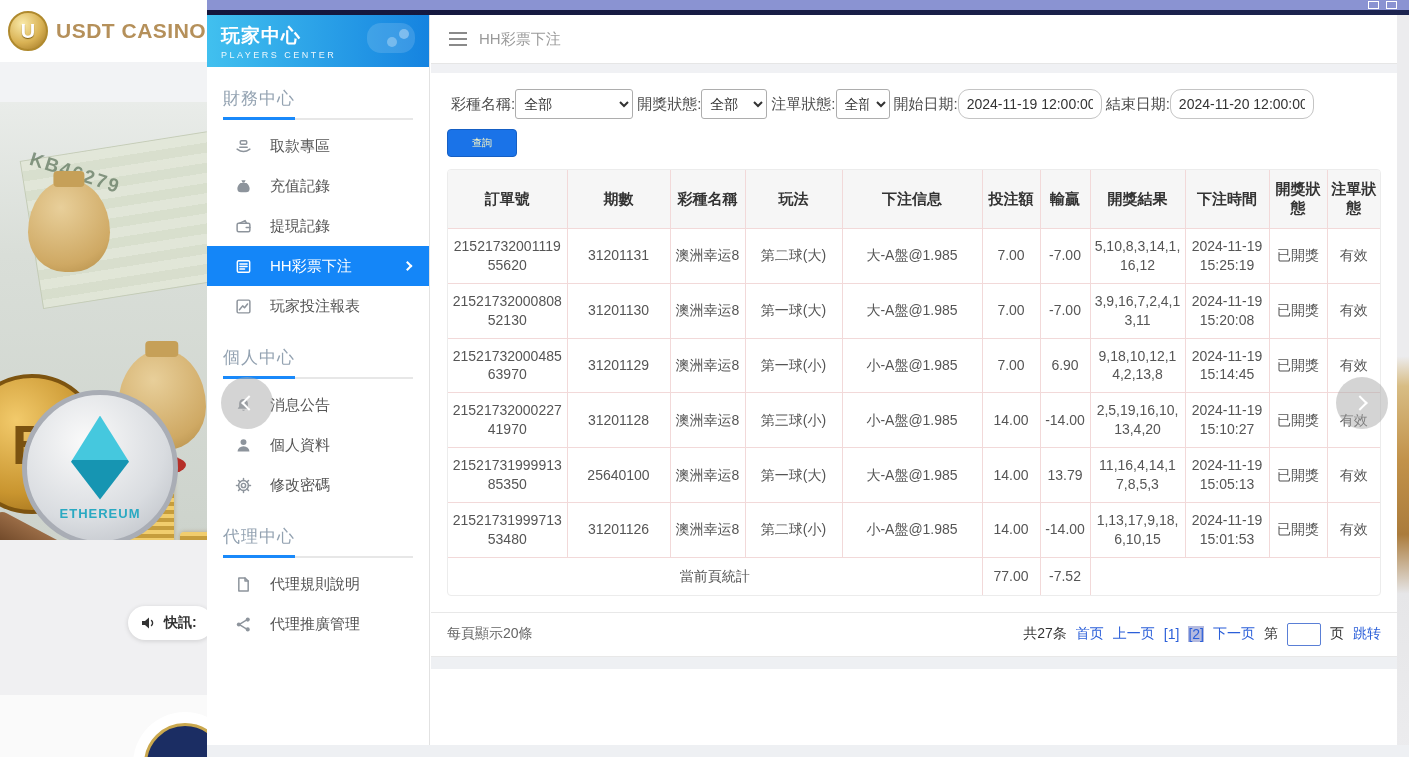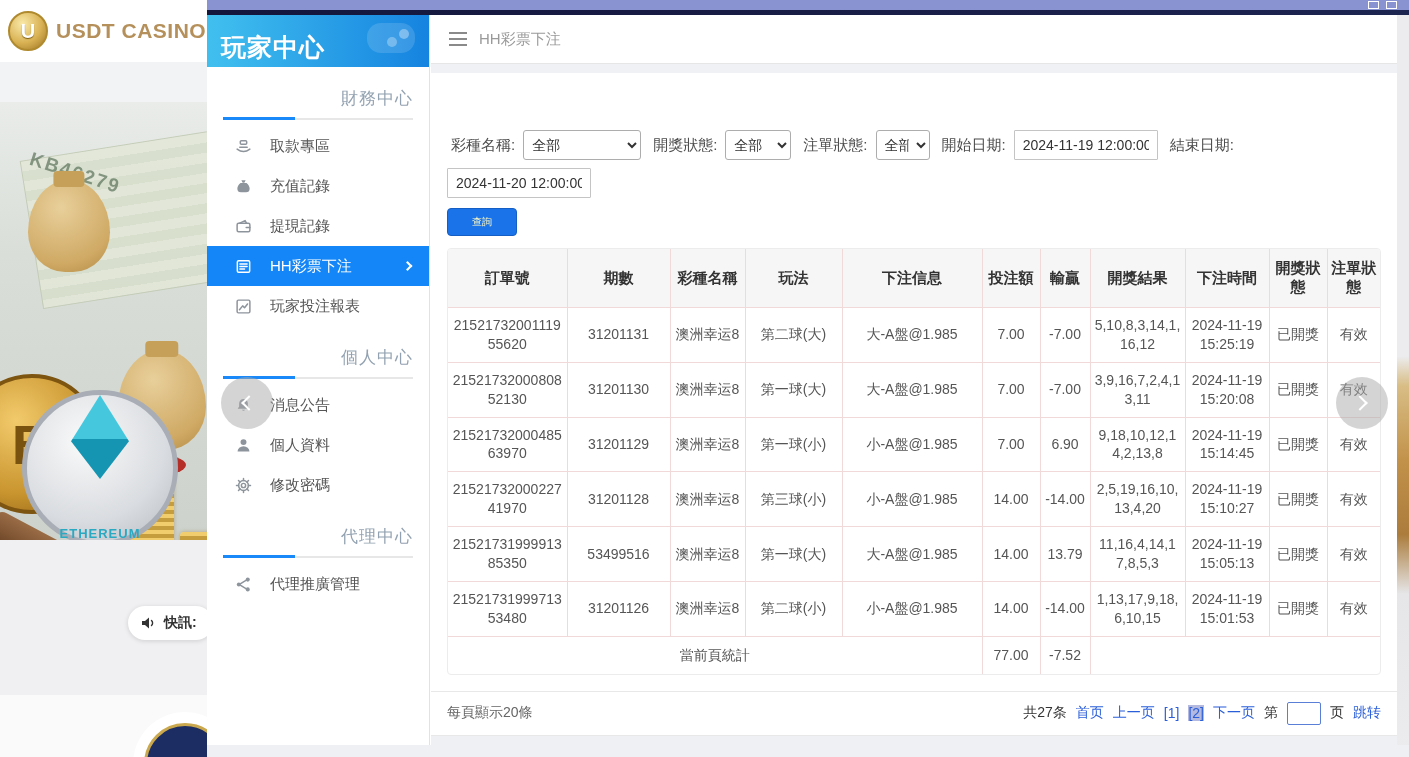--- a/index.html
+++ b/index.html
@@ -41,45 +41,45 @@
   .stack1 { left:112px; top:372px; width:62px; height:150px; }
   .stack2 { left:180px; top:430px; width:40px; height:95px; }
   .bow { position:absolute; left:120px; top:352px; width:66px; height:22px; background:#b52f28; border-radius:50%; }
   .gavel { position:absolute; left:-18px; top:430px; width:110px; height:40px; transform:rotate(28deg);
       background:linear-gradient(180deg,#9a6c46,#5f3a1d); border-radius:10px; }
   .btc { position:absolute; left:-38px; top:272px; width:140px; height:140px; border-radius:50%;
       background:radial-gradient(circle at 38% 32%,#f2ca6b,#c9952f 60%,#8a5c12); border:4px solid #7d5410;
       display:flex; align-items:center; justify-content:center; font-weight:bold; font-size:56px; color:#7a5210; }
   .eth { position:absolute; left:22px; top:288px; width:156px; height:156px; border-radius:50%;
       background:radial-gradient(circle at 40% 32%,#fafafa,#d9dce0 60%,#b6bac1); border:5px solid #a9adb5;
-      display:flex; flex-direction:column; align-items:center; justify-content:space-between; gap:6px; }
+      display:flex; flex-direction:column; align-items:center; justify-content:center; gap:6px; }
   .eth-diamond { width:58px; height:84px; background:linear-gradient(180deg,#45c8de 0 52%,#1695b2 52% 100%);
       clip-path:polygon(50% 0,100% 55%,50% 100%,0 55%); }
   .eth-label { font-size:13px; font-weight:bold; color:#2aa9c2; letter-spacing:1px; }
   .bd-gap2 { position:absolute; left:0; top:540px; width:207px; height:155px; background:#f0f0f2; }
   .ticker { position:absolute; left:128px; top:606px; height:34px; padding:0 16px 0 12px; border-radius:17px;
       background:#fff; box-shadow:0 1px 5px rgba(0,0,0,.14); display:flex; align-items:center; gap:8px;
       font-weight:bold; font-size:14px; color:#333; white-space:nowrap; z-index:2; }
   .bd-bottom { position:absolute; left:0; top:695px; width:207px; height:62px; background:#fafafa; }
   .bottom-logo { position:absolute; left:133px; top:712px; width:104px; height:104px; border-radius:50%;
       background:#fff; display:flex; align-items:center; justify-content:center; }
   .bottom-logo-inner { width:82px; height:82px; border-radius:50%; background:#1b2d63; border:3px solid #caa84e; }
 
   
   .sidebar { position:absolute; left:207px; top:15px; width:223px; bottom:0; background:#fff;
       border-right:1px solid #e2e2e2; z-index:4; overflow:hidden; }
   .sb-head { height:52px; background:linear-gradient(90deg,#41c0ef,#1583e0); color:#fff;
       padding:8px 14px; position:relative; overflow:hidden; }
-  .sb-title { font-size:25px; font-weight:bold; letter-spacing:1px;margin-top:8px; }
+  .sb-title { font-size:19px; font-weight:bold; letter-spacing:1px; }
   .sb-sub { font-size:9px; letter-spacing:2.5px; opacity:.9; margin-top:1px; }
   .sb-gamepad { position:absolute; right:14px; top:8px; width:48px; height:30px; border-radius:14px;
       background:rgba(255,255,255,.14); }
   .sb-gamepad::after { content:""; position:absolute; right:6px; top:6px; width:10px; height:10px; border-radius:50%;
       background:rgba(255,255,255,.35); box-shadow:-12px 8px 0 rgba(255,255,255,.3); }
-  .sb-section { margin:20px 16px 6px;text-align:right; }
+  .sb-section { margin:20px 16px 6px; }
   .sb-sec-title { font-size:17px; color:#93a2b1; letter-spacing:1px; padding-bottom:8px; }
   .sb-sec-line { height:2px; background:#e7e7e7; position:relative; }
   .sb-sec-line span { position:absolute; left:0; top:-1px; height:3px; width:72px; background:#1989fa; display:block; }
   .sb-item { height:40px; display:flex; align-items:center; gap:18px; padding-left:28px; cursor:pointer;
       font-size:15px; color:#555; position:relative; }
   .sb-item svg { width:17px; height:17px; flex:0 0 auto; }
   .sb-item.active { background:#1486f8; color:#fff; }
   .sb-item.active .chev { position:absolute; right:18px; top:50%; width:7px; height:7px;
       border-top:2px solid #fff; border-right:2px solid #fff; transform:translateY(-50%) rotate(45deg); }
   .ico-stroke { fill:none; stroke:#8d949c; stroke-width:1.4; stroke-linecap:round; stroke-linejoin:round; }
@@ -88,26 +88,26 @@
 
   
   .main { position:absolute; left:431px; top:15px; right:12px; bottom:0; display:flex; flex-direction:column; background:#fff; z-index:3; }
   .m-topbar { height:49px; background:#fff; border-bottom:1px solid #e6e6e6; display:flex; align-items:center;
       gap:12px; padding-left:18px; flex:0 0 auto; }
   .burger { width:18px; height:2px; background:#8a8a8a; box-shadow:0 6px 0 #8a8a8a,0 12px 0 #8a8a8a; margin-bottom:12px; cursor:pointer; }
   .m-title { font-size:15px; color:#9a9a9a; }
   .m-gapline { height:9px; background:#f0f1f4; flex:0 0 auto; }
   .m-body { background:#fff; flex:1 1 auto; display:flex; flex-direction:column; overflow:hidden; }
 
-  .filters { padding:24px 16px 0; display:flex; align-items:center; flex-wrap:wrap; gap:8px; font-size:15px; color:#4d4d4d;margin-top:33px; }
+  .filters { padding:16px 16px 0; display:flex; align-items:center; flex-wrap:wrap; font-size:15px; color:#4d4d4d; }
   .filters label { margin-left:4px; }
   .filters select { height:30px; border:1px solid #adadad; border-radius:3px; background:#fff; font-size:14px;
       color:#333; padding:0 4px; font-family:inherit; }
   .sel-lottery { width:118px; } .sel-draw { width:66px; } .sel-bet { width:54px; }
-  .filters input[type=text] { height:30px; border:1px solid #c4c4c4; border-radius:1px; font-size:14px;
+  .filters input[type=text] { height:30px; border:1px solid #c4c4c4; border-radius:11px; font-size:14px;
       color:#333; padding:0 8px; width:144px; font-family:inherit; }
   .btn-search { display:inline-block; margin:10px 16px 0; background:#1a73e8; color:#fef9c3; border:1px solid #155fc4;
       border-radius:4px; font-size:10px; padding:6px 24px; cursor:pointer; font-family:inherit; }
 
   .table-card { margin:12px 16px 0; border:1px solid #ececec; border-radius:4px; overflow:hidden; }
   table.bets { width:100%; border-collapse:collapse; table-layout:fixed; }
   table.bets th, table.bets td { border:1px solid #f2d9d9; text-align:center; }
   table.bets th { background:#f6f6f6; color:#333; font-size:15px; font-weight:bold; padding:10px 2px; }
   table.bets td { color:#555; font-size:14px; padding:8px 3px; word-break:break-all; line-height:1.35; }
   table.bets tr:first-child th { border-top:none; }
@@ -271,20 +271,27 @@
       <span>修改密碼</span>
     </div>
 
     <div class="sb-section">
       <div class="sb-sec-title">代理中心</div>
       <div class="sb-sec-line">
           <span></span>
         </div>
     </div>
 
+    <div class="sb-item">
+      <svg viewBox="0 0 16 16">
+          <path class="ico-stroke" d="M3.6 1.8 h5.8 l3 3 v9.4 H3.6 z"></path>
+          <path class="ico-stroke" d="M9.4 1.8 v3 h3"></path>
+        </svg>
+      <span>代理規則說明</span>
+    </div>
     <div class="sb-item">
       <svg viewBox="0 0 16 16">
           <circle class="ico-fill" cx="12" cy="3.4" r="1.9"></circle>
           <circle class="ico-fill" cx="3.6" cy="8" r="1.9"></circle>
           <circle class="ico-fill" cx="12" cy="12.6" r="1.9"></circle>
           <path class="ico-stroke" d="M5.3 7.1 L10.3 4.2 M5.3 8.9 L10.3 11.8"></path>
         </svg>
       <span>代理推廣管理</span>
     </div>
   </aside>
@@ -393,21 +400,21 @@
     <td>14.00</td>
     <td>-14.00</td>
     <td>2,5,19,16,10,13,4,20</td>
     <td>2024-11-19 15:10:27</td>
     <td>已開獎</td>
     <td>有效</td>
   </tr>
 
   <tr>
     <td>2152173199991385350</td>
-    <td>53499516</td>
+    <td>25640100</td>
     <td>澳洲幸运8</td>
     <td>第一球(大)</td>
     <td>大-A盤@1.985</td>
     <td>14.00</td>
     <td>13.79</td>
     <td>11,16,4,14,17,8,5,3</td>
     <td>2024-11-19 15:05:13</td>
     <td>已開獎</td>
     <td>有效</td>
   </tr>

